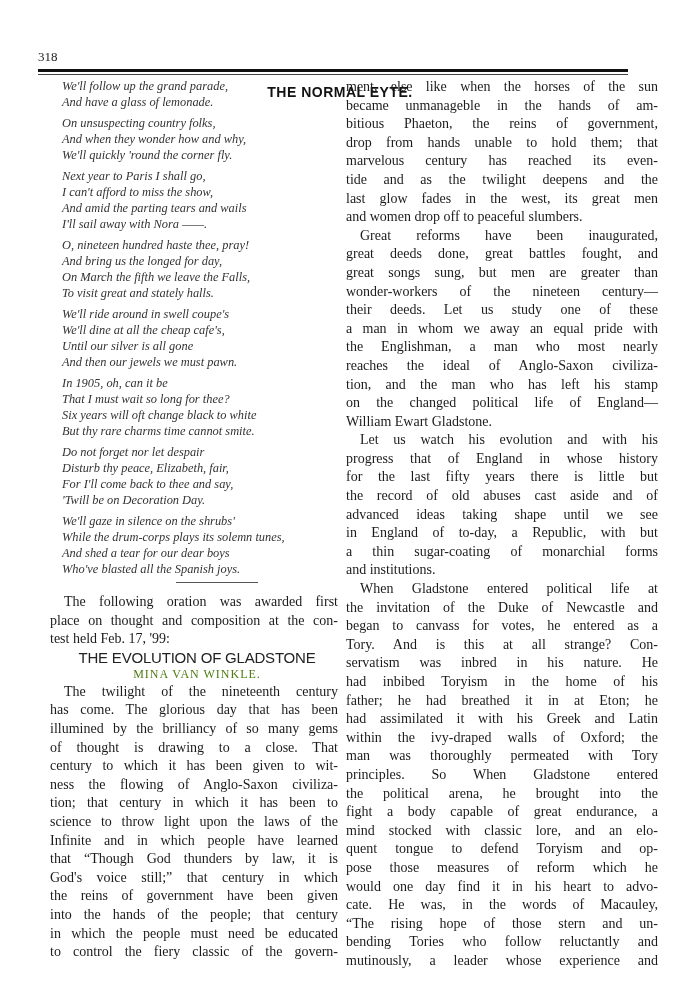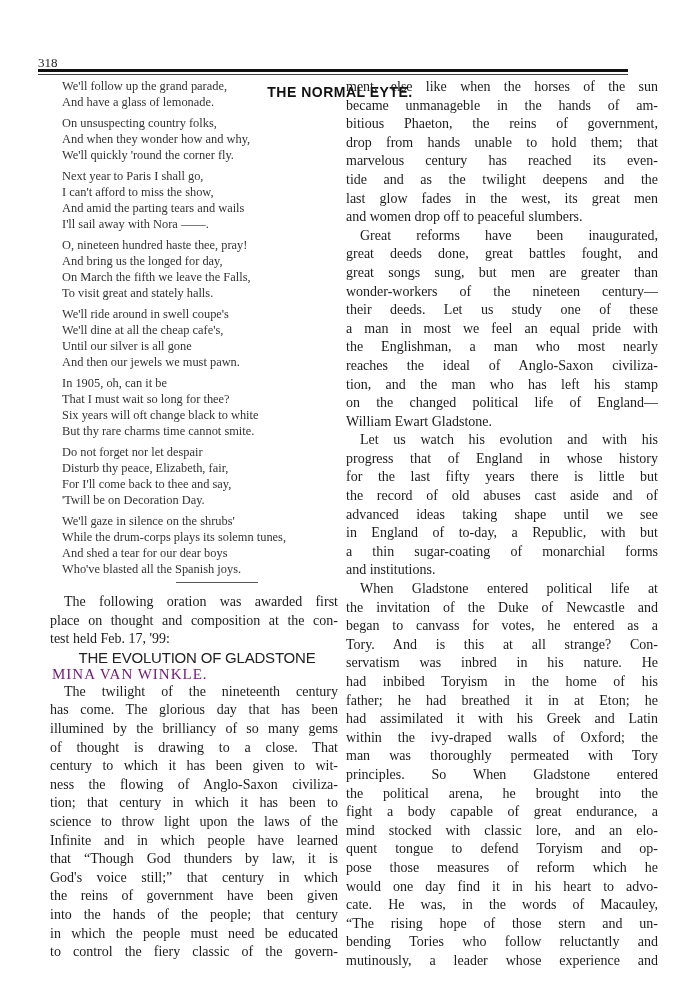--- a/index.html
+++ b/index.html
@@ -3,59 +3,59 @@
 <meta charset="utf-8">
 <style>
   html, body { margin: 0; padding: 0; }
   body {
     width: 680px; height: 1000px; overflow: hidden;
     background: #ffffff; position: relative;
     font-family: "DejaVu Serif", "Liberation Serif", serif;
     color: #1e1e1e;
   }
   .page-num {
-    position: absolute; left: 38px; top: 55px;
+    position: absolute; left: 38px; top: 49px;
     font-family: "Liberation Serif", serif; font-size: 13px; color: #222;
   }
   .running-head {
     position: absolute; left: 0; width: 680px; top: 52px; text-align: center;
     font-family: "Liberation Sans", sans-serif; font-weight: bold;
     font-size: 14px; letter-spacing: 0.5px; color: #111; margin-top: 32px;
   }
   .rule-thick {
     position: absolute; left: 38px; top: 69px; width: 590px; height: 3px;
     background: #111;
   }
   .rule-thin {
     position: absolute; left: 38px; top: 74px; width: 590px; height: 1px;
     background: #444;
   }
   .col { position: absolute; top: 78px; }
   .col-left { left: 52px; width: 290px; }
   .col-right { left: 346px; width: 334px; white-space: nowrap; overflow: hidden; }
 
-  .poem { margin-left: 10px; font-family: "Liberation Serif", serif; font-size: 12.4px; color: #333; }
+  .poem { margin-left: 10px; font-family: "Liberation Serif", serif; font-size: 12.4px; color: #333; font-style: italic; }
   .stanza { margin-bottom: 5px; }
   .stanza .line { line-height: 16px; white-space: nowrap; }
 
   .sep {
     width: 82px; height: 1px; background: #555; margin: 4px 0 10px 124px;
   }
   .prose { font-family: "Liberation Serif", serif; font-size: 14px; line-height: 18.6px; color: #1b1b1b; }
   .prose .line { white-space: nowrap; text-align: justify; text-align-last: justify; }
   .prose .line.last { text-align-last: left; }
   .prose .line.indent { padding-left: 14px; }
   .title-small {
     text-align: center; font-family: "Liberation Sans", sans-serif;
     font-size: 15px; line-height: 14px; letter-spacing: -0.2px; color: #222;
     margin-top: 2px;
   }
   .author {
-    text-align: left; font-family: "Liberation Serif", serif;
-    font-size: 15px; line-height: 18px; letter-spacing: 1px; color: #701a75;
+    text-align: center; font-family: "Liberation Serif", serif;
+    font-size: 12px; line-height: 18px; letter-spacing: 1px; color: #4d7c0f;
   }
   .col-left .prose { width: 288px; margin-left: -2px; }
   .col-right .prose { width: 312px; }
 </style>
 </head>
 <body>
 
 <div class="page-num">318</div>
 <div class="running-head">THE NORMAL EYTE.</div>
 <div class="rule-thick"></div>
@@ -147,21 +147,21 @@
         <div class="line">tide and as the twilight deepens and the</div>
         <div class="line">last glow fades in the west, its great men</div>
         <div class="line last">and women drop off to peaceful slumbers.</div>
       </div>
       <div>
         <div class="line indent">Great reforms have been inaugurated,</div>
         <div class="line">great deeds done, great battles fought, and</div>
         <div class="line">great songs sung, but men are greater than</div>
         <div class="line">wonder-workers of the nineteen century—</div>
         <div class="line">their deeds.  Let us study one of these</div>
-        <div class="line">a man in most we feel an equal pride with</div>
+        <div class="line">a man in whom we away an equal pride with</div>
         <div class="line">the Englishman, a man who most nearly</div>
         <div class="line">reaches the ideal of Anglo-Saxon civiliza-</div>
         <div class="line">tion, and the man who has left his stamp</div>
         <div class="line">on the changed political life of England—</div>
         <div class="line last">William Ewart Gladstone.</div>
       </div>
       <div>
         <div class="line indent">Let us watch his evolution and with his</div>
         <div class="line">progress that of England in whose history</div>
         <div class="line">for the last fifty years there is little but</div>

